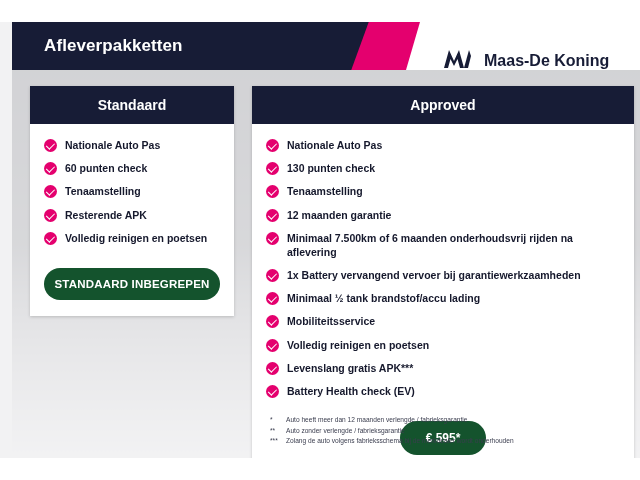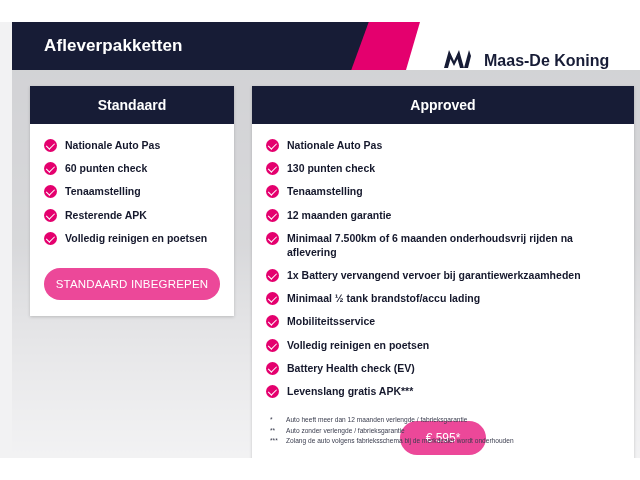--- a/index.html
+++ b/index.html
@@ -161,24 +161,24 @@
     transform: rotate(45deg);
   }
 
   .pill-row {
     display: flex;
     justify-content: center;
     gap: 14px;
     padding: 4px 14px 16px 14px;
   }
   .pill {
-    background: #ec4899;
+    background: #14532d;
     color: #ffffff;
     font-size: 12px;
-    font-weight: normal;
+    font-weight: bold;
     border: none;
     border-radius: 18px;
     padding: 10px 26px;
     cursor: pointer;
     white-space: nowrap;
   }
   .pill.wide {
     display: block;
     width: calc(100% - 28px);
     margin: 4px 14px 16px 14px;
@@ -293,25 +293,25 @@
             <li>
               <span class="check"></span>
               <span>Mobiliteitsservice</span>
             </li>
             <li>
               <span class="check"></span>
               <span>Volledig reinigen en poetsen</span>
             </li>
             <li>
               <span class="check"></span>
+              <span>Levenslang gratis APK***</span>
+            </li>
+            <li>
+              <span class="check"></span>
               <span>Battery Health check (EV)</span>
-            </li>
-            <li>
-              <span class="check"></span>
-              <span>Levenslang gratis APK***</span>
             </li>
           </ul>
           <div class="pill-row">
             <button class="pill">€ 595*</button>
           </div>
 
         </div>
 
       </div>
 

